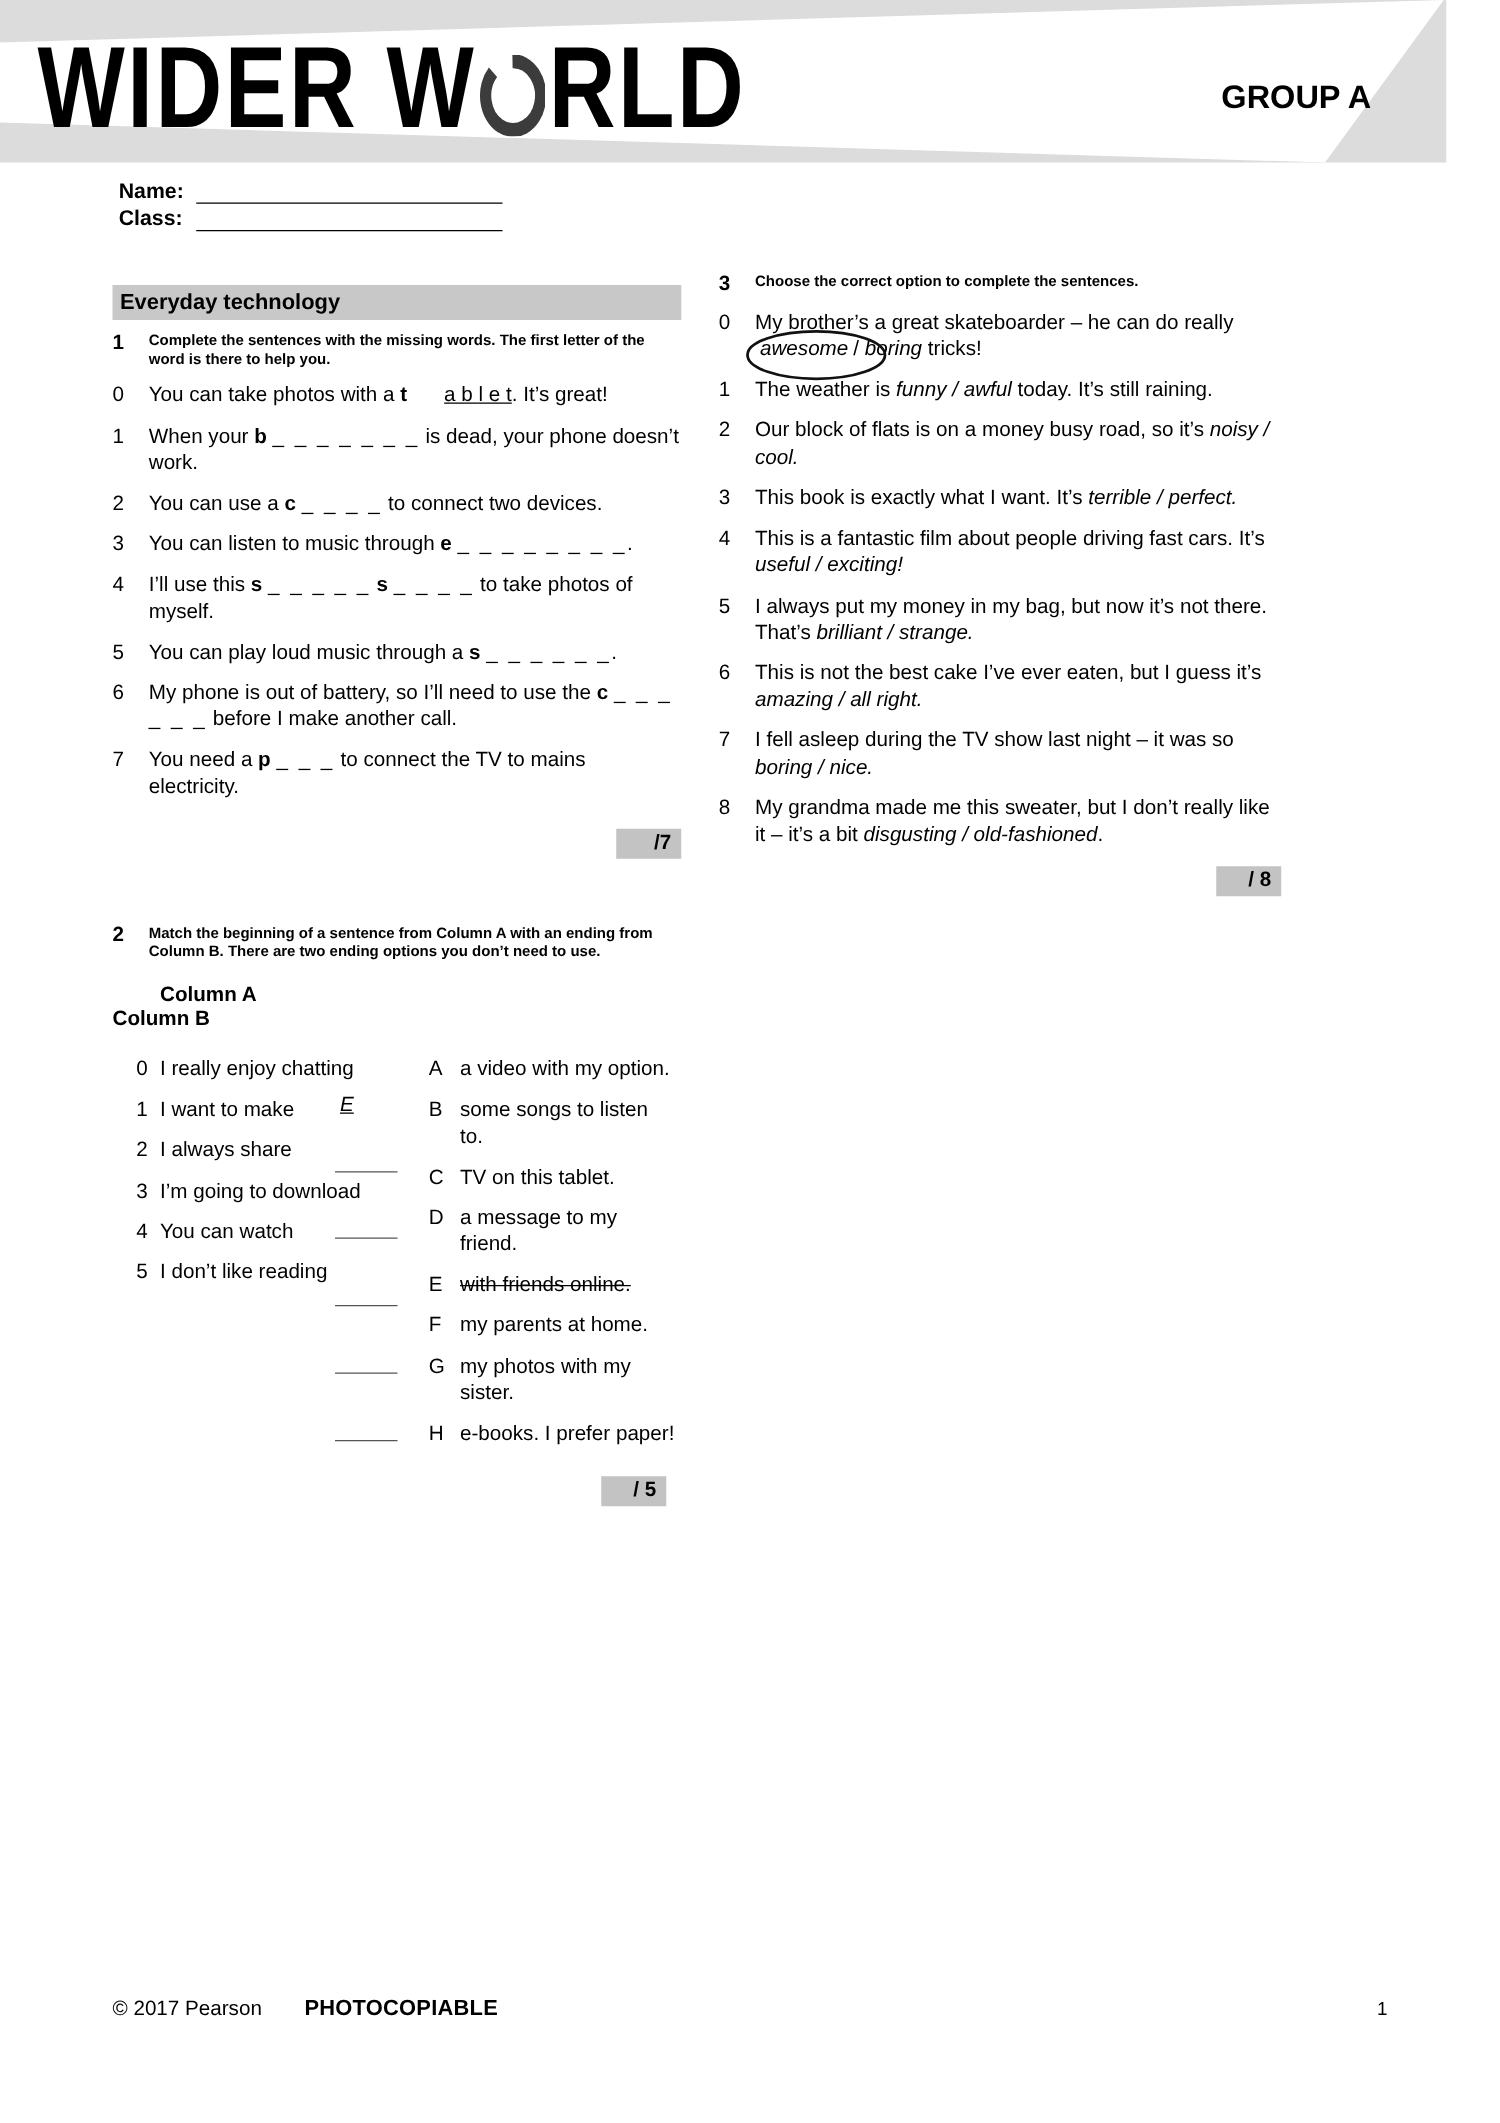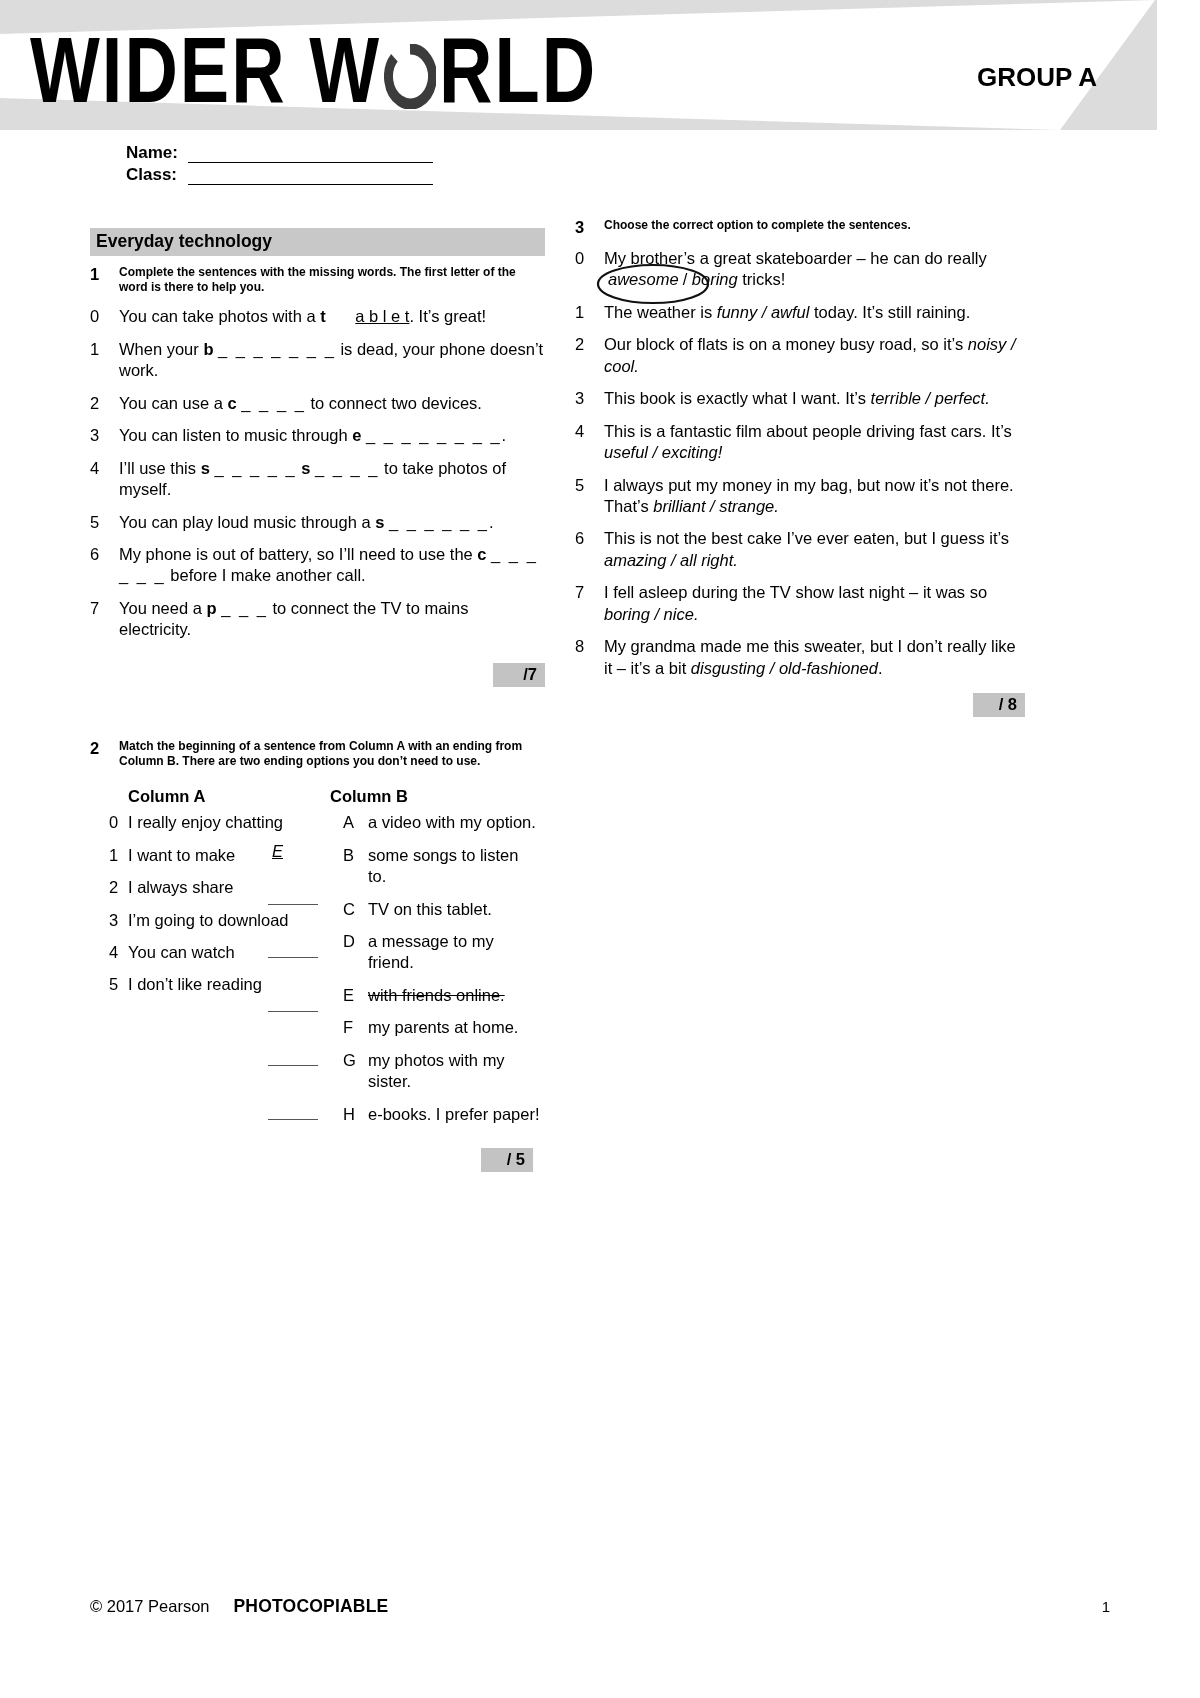--- a/index.html
+++ b/index.html
@@ -47,21 +47,21 @@
     font-size:26px; font-weight:bold; z-index:4;
     white-space:nowrap;
   }
   .group-title{
     position:absolute; right:60px; top:62px;
     font-size:26px; font-weight:bold; z-index:4;
     white-space:nowrap;
   }
 
   
-  .idblock{ position:absolute; left:95px; top:143px; font-size:17px; font-weight:bold;margin-left:31px; }
+  .idblock{ position:absolute; left:95px; top:143px; font-size:17px; font-weight:bold; }
   .idrow{ display:flex; align-items:flex-end; margin-bottom:2px; }
   .idrow .lbl{ width:62px; }
   .idrow .ln{ width:245px; border-bottom:1.5px solid #000; height:15px; }
 
   
   .col-left{ position:absolute; left:90px; top:228px; width:455px; }
   .col-right{ position:absolute; left:575px; top:218px; width:450px; }
 
   .section-head{
     background:#c8c8c8;
@@ -92,21 +92,21 @@
     min-width:52px;
   }
   .score-wrap{ text-align:right; }
 
   
   .circled{ position:relative; display:inline-block; font-style:italic; padding:0 4px; }
   .circled svg{ position:absolute; left:-9px; top:-7px; pointer-events:none; }
 
   
   .match{ position:relative; margin-top:18px; }
-  .colheads{ display:flex; font-weight:bold; font-size:16.5px; margin-bottom:6px; }
+  .colheads{ display:flex; font-weight:bold; font-size:16.5px; margin-bottom:20px;flex-direction:column; }
   .colheads .ca{ width:240px; padding-left:38px; }
   .colheads .cb{ width:200px; }
   .matchbody{ display:flex; }
   .mcolA{ width:240px; position:relative; }
   .mcolB{ width:210px; }
   .mrow{ display:flex; font-size:16.5px; line-height:1.30; margin-bottom:11px; }
   .mrow .mk{ width:38px; flex:none; padding-left:19px; }
   .mrow .mk.b{ padding-left:13px; }
   .mrow .mt{ flex:1; }
   .mrow .mt.strike{ text-decoration:line-through; }
@@ -116,21 +116,21 @@
   .ansE{
     position:absolute; font-style:italic; font-size:16.5px;
     text-decoration:underline;
   }
 
   
   .footer{
     position:absolute; left:90px; top:1596px; width:1020px;
     display:flex; align-items:baseline; font-size:16.5px;
   }
-  .footer .copy{ margin-right:24px; }
+  .footer .copy{ margin-right:34px; }
   .footer .photo{ font-weight:bold; font-size:17.5px; letter-spacing:.2px; }
   .footer .pnum{ margin-left:auto; font-size:15px; }
 </style>
 </head>
 <body>
 
 <div class="banner">
   <svg class="banner-wedge" viewBox="0 0 1200 130" preserveAspectRatio="none">
     <polygon points="0,34 1155,0 1060,130 0,98" fill="#ffffff"></polygon>
   </svg>

